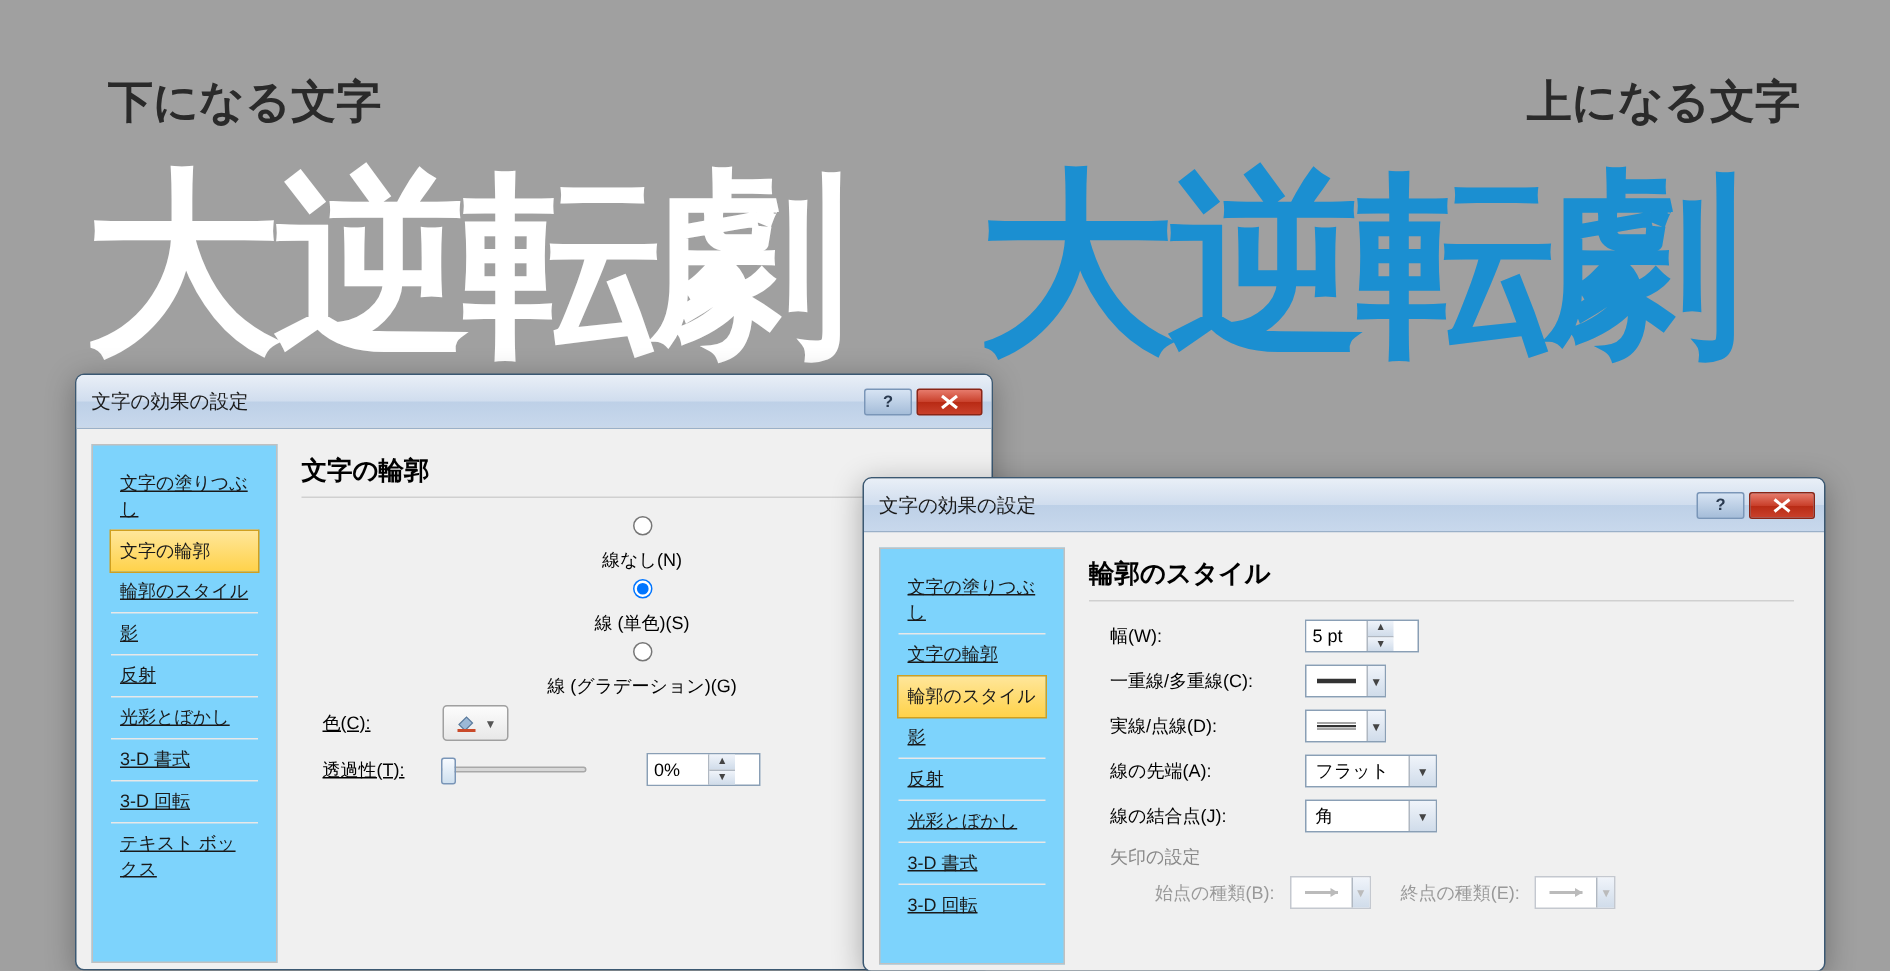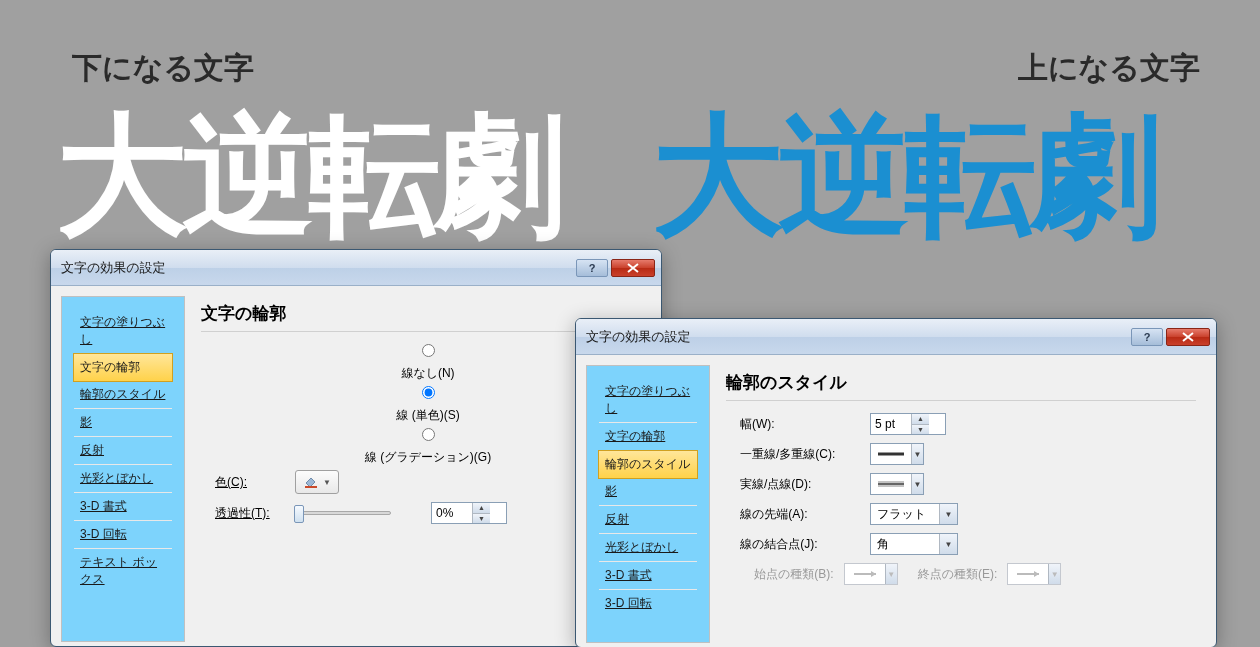--- a/index.html
+++ b/index.html
@@ -226,21 +226,21 @@
     }
     .combo.icon .val { justify-content:center; }
     .section-label {
       font-size: 12px;
       margin: 8px 0 4px 14px;
       color: #888;
     }
     .arrow-row {
       display: flex;
       gap: 20px;
-      margin-left: 28px;
+      margin-left: 44px;
       font-size: 12px;
       color: #999;
       align-items: center;
     }
     .arrow-row .arrow-group { display: flex; align-items: center; gap: 10px; }
     .combo.disabled .val, .combo.disabled .arr { color: #bbb; }
     .combo.disabled { border-color: #c4c8cf; }
     .line-icon { width: 28px; height: 8px; display:block; }
   </style>
 </head>
@@ -387,20 +387,21 @@
       </div>
 
       <div class="field-row">
         <span class="field-label2">線の結合点(J):</span>
         <div class="combo">
           <span class="val">角</span>
           <span class="arr">▼</span>
         </div>
       </div>
 
+      <div class="section-label">矢印の設定</div>
       <div class="arrow-row">
         <div class="arrow-group">
           <span>始点の種類(B):</span>
           <div class="combo icon disabled" style="width:54px">
             <span class="val">
               <svg class="line-icon" viewBox="0 0 28 8">
                   <line x1="3" y1="4" x2="25" y2="4" stroke="#bbb" stroke-width="2"></line>
                   <path d="M25 4 L20 1 L20 7 Z" fill="#bbb"></path>
                 </svg>
             </span>

